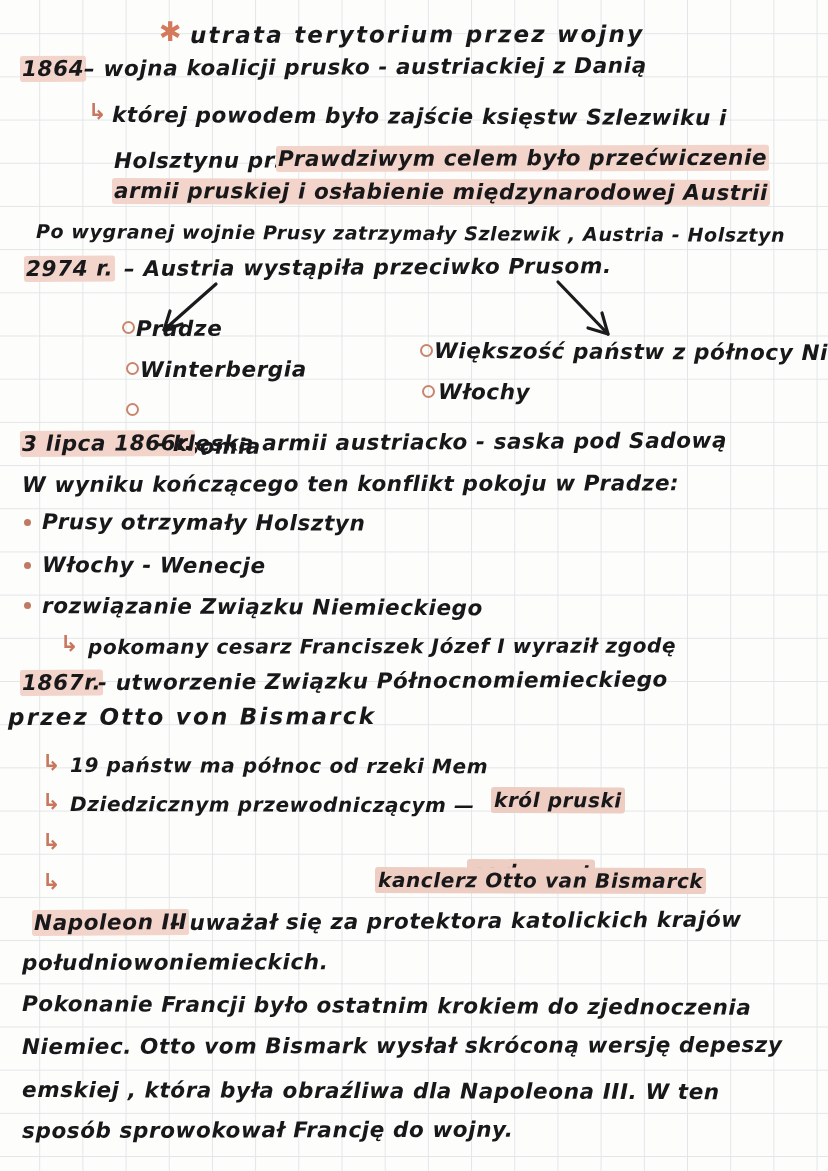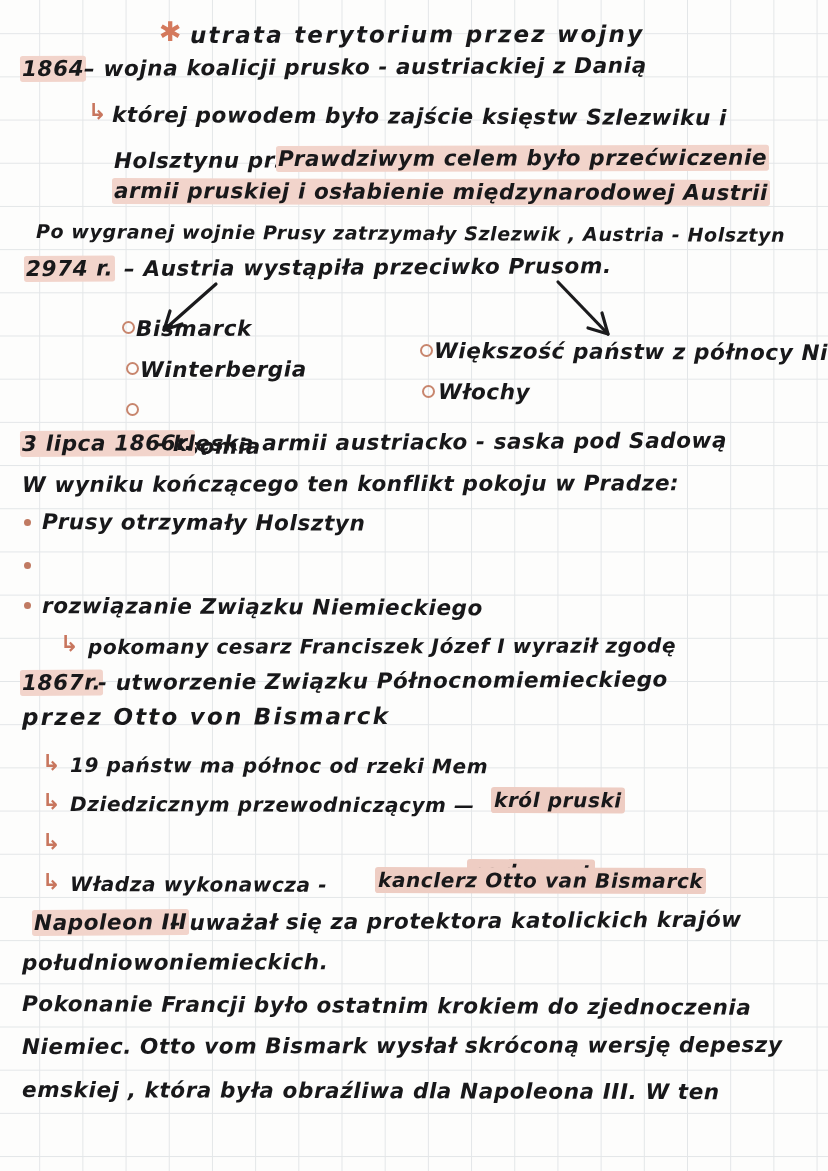--- a/index.html
+++ b/index.html
@@ -112,21 +112,21 @@
     <path d="M68 4 L16 50" stroke="#1b1b1d" stroke-width="3.2" fill="none" stroke-linecap="round"></path>
     <path d="M16 50 L34 44 M16 50 L22 31" stroke="#1b1b1d" stroke-width="3.2" fill="none" stroke-linecap="round"></path>
   </svg>
 
   <svg class="diag" style="left:552px; top:278px;" width="80" height="66">
     <path d="M6 4 L56 56" stroke="#1b1b1d" stroke-width="3.2" fill="none" stroke-linecap="round"></path>
     <path d="M56 56 L36 50 M56 56 L50 35" stroke="#1b1b1d" stroke-width="3.2" fill="none" stroke-linecap="round"></path>
   </svg>
 
   <span class="obullet" style="left:122px; top:321px;"></span>
-  <span class="hw s1 w3" style="left:136px; top:318px;">Bismarck</span>
+  <span class="hw s1 w3" style="left:136px; top:318px;">Pradze</span>
 
   <span class="obullet" style="left:126px; top:362px;"></span>
   <span class="hw s1 w3" style="left:140px; top:359px;">Winterbergia</span>
 
   <span class="obullet" style="left:126px; top:403px;"></span>
   <span class="hw s1 w3" style="left:140px; top:400px;margin-top:36px;">Saksomia</span>
 
   <span class="obullet" style="left:420px; top:344px;"></span>
   <span class="hw s1 w2" style="left:434px; top:340px;">Większość państw z północy Niemiec</span>
 
@@ -135,48 +135,49 @@
 
   <span class="hw s1 hl w1" style="left:22px; top:433px;">3 lipca 1866r.</span>
   <span class="hw s1 w1" style="left:155px; top:433px;">- klęska armii austriacko - saska pod Sadową</span>
 
   <span class="hw s1 w3" style="left:22px; top:474px;">W wyniku kończącego ten konflikt pokoju  w Pradze:</span>
 
   <span class="dbullet" style="left:24px; top:519px;"></span>
   <span class="hw s1 w2" style="left:42px; top:511px;">Prusy otrzymały Holsztyn</span>
 
   <span class="dbullet" style="left:24px; top:562px;"></span>
+  <span class="hw s1 w2" style="left:42px; top:554px;">Włochy - Wenecje</span>
 
   <span class="dbullet" style="left:24px; top:602px;"></span>
   <span class="hw s1 w2" style="left:42px; top:595px;">rozwiązanie Związku Niemieckiego</span>
 
   <span class="arrow-gl" style="left:60px; top:633px;">↳</span>
   <span class="hw s2 w3" style="left:88px; top:637px;">pokomany cesarz Franciszek Józef I wyraził zgodę</span>
 
   <span class="hw s1 hl w1" style="left:22px; top:672px;">1867r.</span>
   <span class="hw s1 w1" style="left:98px; top:672px;">- utworzenie  Związku Północnomiemieckiego</span>
 
-  <span class="hw s5 w3" style="left:22px; top:706px;font-style:italic;">przez  Otto  von  Bismarck</span>
+  <span class="hw s5 w3" style="left:8px; top:706px;font-style:italic;">przez  Otto  von  Bismarck</span>
 
   <span class="arrow-gl" style="left:42px; top:752px;">↳</span>
   <span class="hw s2 w4" style="left:70px; top:755px;">19 państw ma północ od rzeki Mem</span>
 
   <span class="arrow-gl" style="left:42px; top:791px;">↳</span>
   <span class="hw s2 w4" style="left:70px; top:794px;">Dziedzicznym przewodniczącym  —</span>
   <span class="hw s2 hl-strong w4" style="left:494px; top:790px;">król pruski</span>
 
   <span class="arrow-gl" style="left:42px; top:831px;">↳</span>
   <span class="hw s2 hl-strong w4" style="left:470px; top:830px;margin-top:32px;">parlament</span>
 
   <span class="arrow-gl" style="left:42px; top:871px;">↳</span>
-  <span class="hw s2 w4" style="left:70px; top:874px;">Władza  wykonawcza -</span>
   <span class="hw s2 hl-strong w4" style="left:378px; top:870px;">kanclerz  Otto  van Bismarck</span>
 
   <span class="hw s1 hl w1" style="left:34px; top:912px;">Napoleon III</span>
   <span class="hw s1 w1" style="left:170px; top:912px;">– uważał się za  protektora  katolickich  krajów</span>
 
   <span class="hw s1 w3" style="left:22px; top:952px;">południowoniemieckich.</span>
 
   <span class="hw s1 w2" style="left:22px; top:993px;">Pokonanie Francji było ostatnim krokiem do zjednoczenia</span>
   <span class="hw s1 w3" style="left:22px; top:1036px;">Niemiec. Otto vom Bismark wysłał skróconą wersję depeszy</span>
   <span class="hw s1 w4" style="left:22px; top:1079px;">emskiej , która była obraźliwa dla Napoleona III. W ten</span>
+  <span class="hw s1 w3" style="left:22px; top:1120px;">sposób sprowokował Francję do wojny.</span>
 
 </div>
 
 </body></html>

